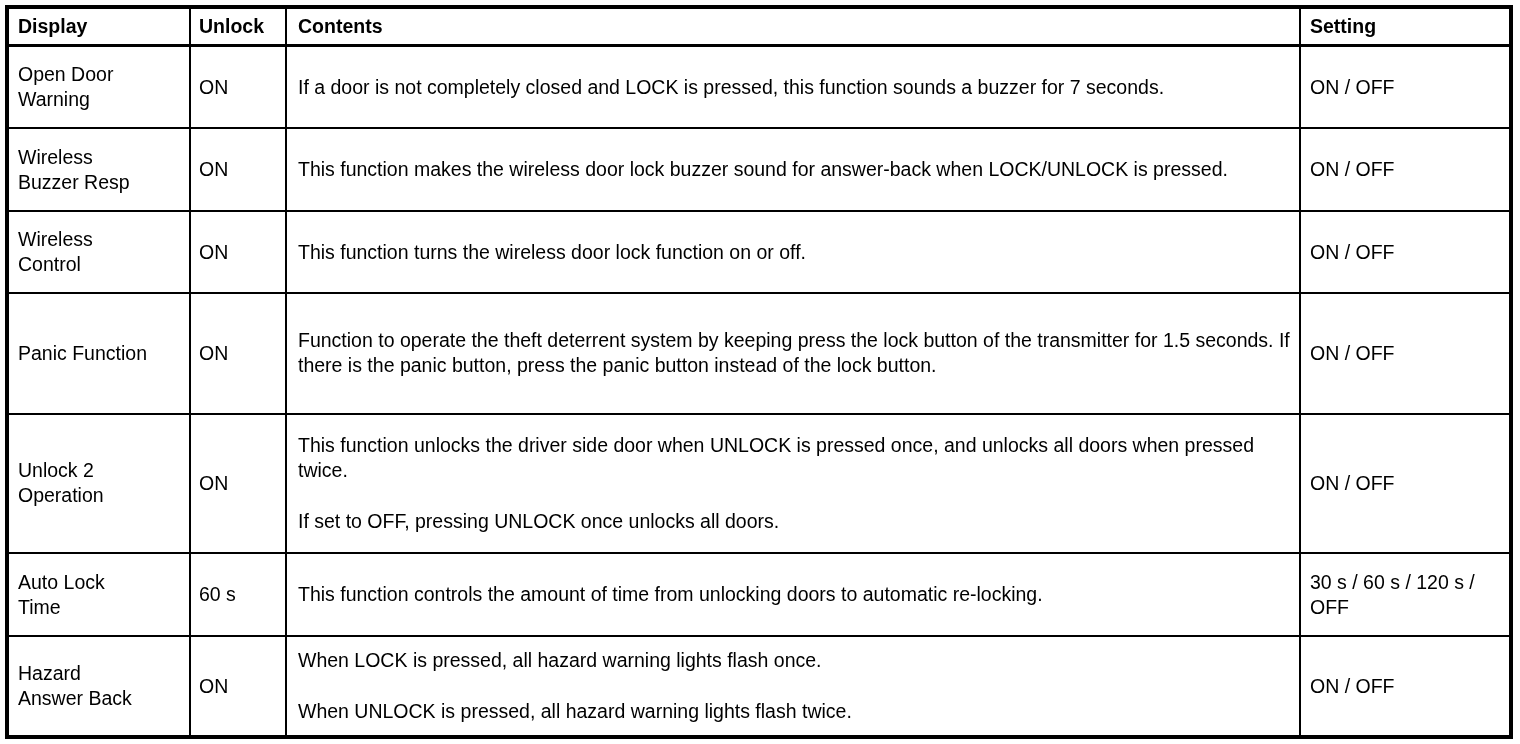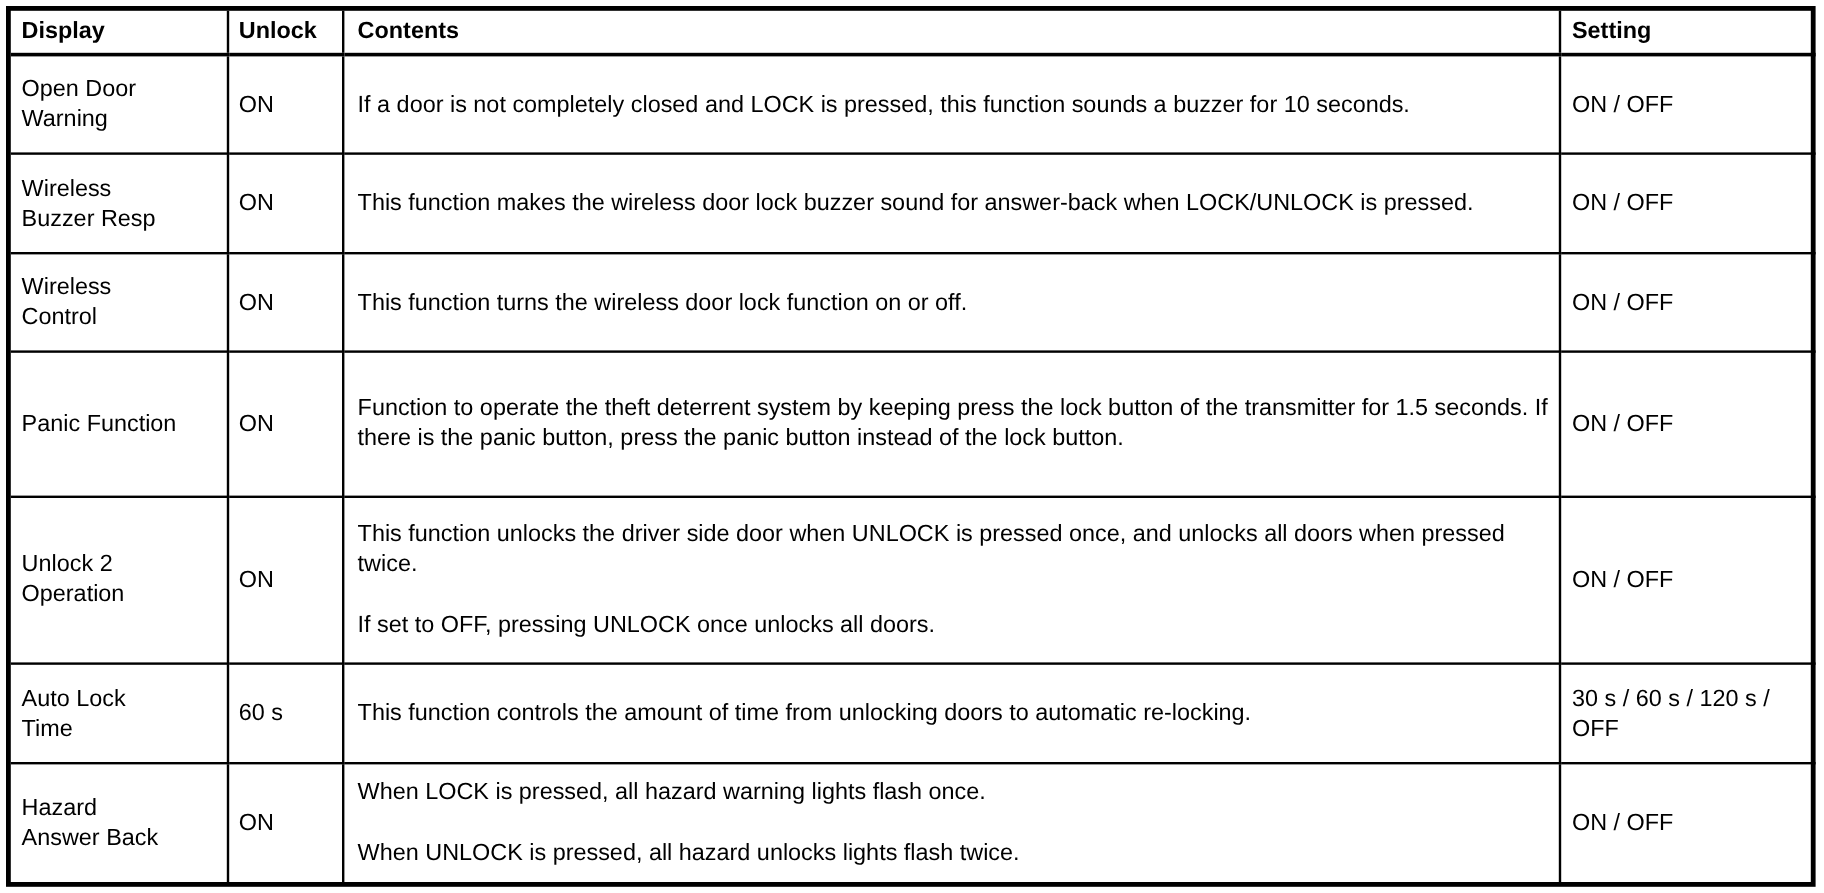--- a/index.html
+++ b/index.html
@@ -98,21 +98,21 @@
         <tr style="height: 73px;">
           <td class="c-display">
             <div class="cell-inner nowrapish">Open Door
 Warning</div>
           </td>
           <td class="c-default">
             <div class="cell-inner">ON</div>
           </td>
           <td class="c-contents">
             <div class="cell-inner">
-              <div class="para">If a door is not completely closed and LOCK is pressed, this function sounds a buzzer for 10 seconds.</div>
+              <div class="para">If a door is not completely closed and LOCK is pressed, this function sounds a buzzer for 7 seconds.</div>
             </div>
           </td>
           <td class="c-setting">
             <div class="cell-inner">ON / OFF</div>
           </td>
         </tr>
         <tr style="height: 73px;">
           <td class="c-display">
             <div class="cell-inner nowrapish">Wireless
 Buzzer Resp</div>
@@ -201,21 +201,21 @@
           <td class="c-display">
             <div class="cell-inner nowrapish">Hazard
 Answer Back</div>
           </td>
           <td class="c-default">
             <div class="cell-inner">ON</div>
           </td>
           <td class="c-contents">
             <div class="cell-inner">
               <div class="para">When LOCK is pressed, all hazard warning lights flash once.</div>
-              <div class="para">When UNLOCK is pressed, all hazard unlocks lights flash twice.</div>
+              <div class="para">When UNLOCK is pressed, all hazard warning lights flash twice.</div>
             </div>
           </td>
           <td class="c-setting">
             <div class="cell-inner">ON / OFF</div>
           </td>
         </tr>
       </tbody>
   </table>
 </div>
 

